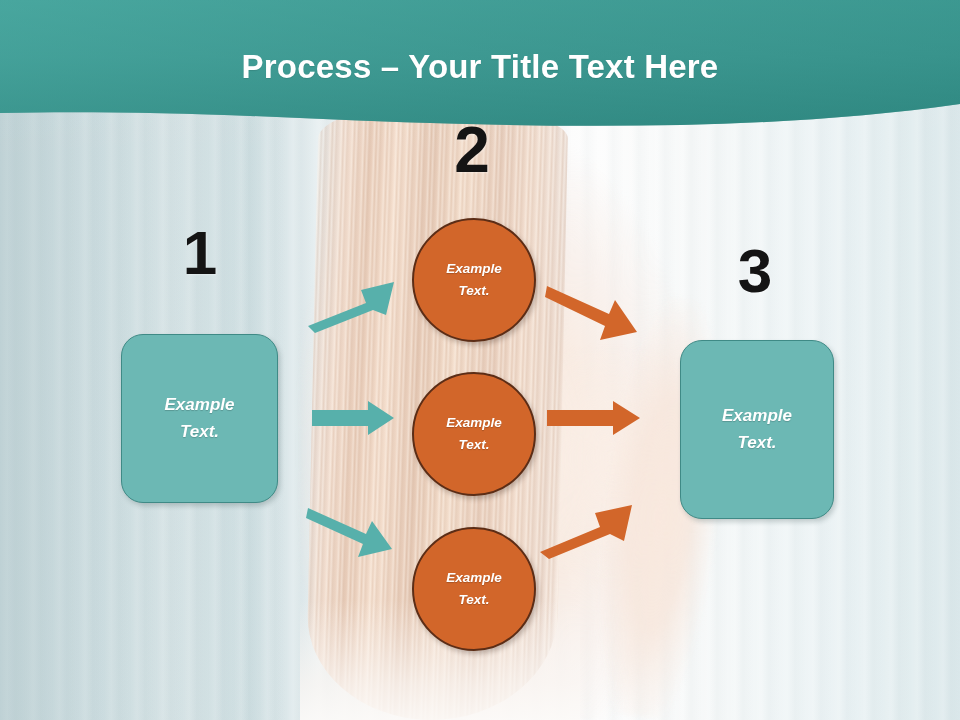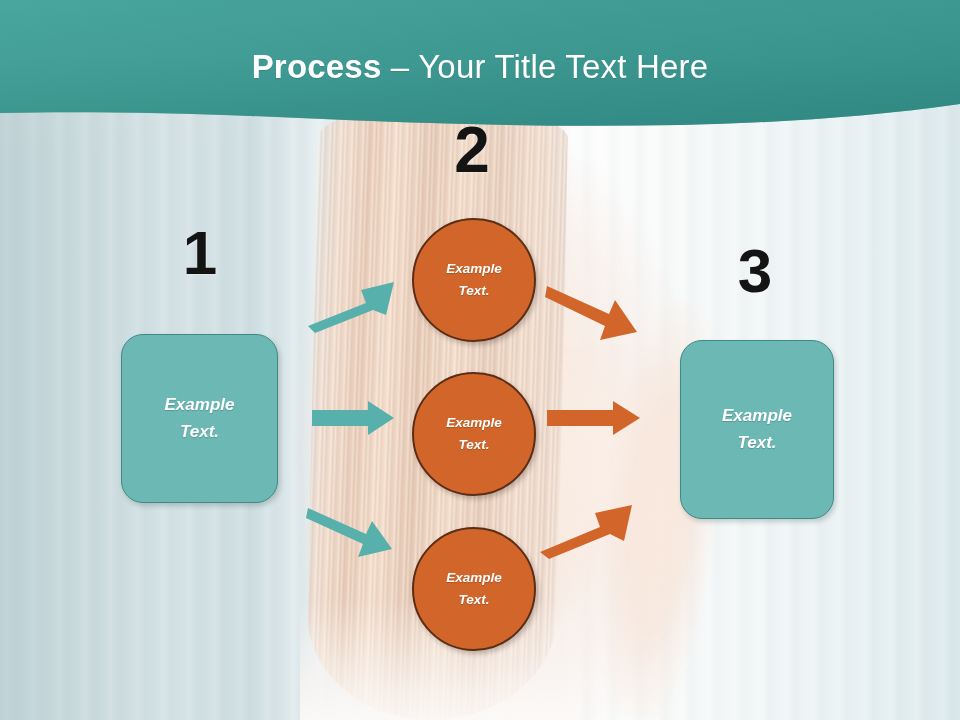--- a/index.html
+++ b/index.html
@@ -167,21 +167,21 @@
     top: 48px;
     width: 960px;
     text-align: center;
     font-size: 33px;
     color: #ffffff;
     letter-spacing: .2px;
     white-space: nowrap;
     text-shadow: 0 1px 1px rgba(0,0,0,0.10);
   }
   .title .strong { font-weight: bold; }
-  .title .rest { font-weight: normal; }
+  .title .rest { font-weight: bold; }
 
   
   .step-num {
     position: absolute;
     font-weight: bold;
     color: #141414;
     font-size: 62px;
     line-height: 1;
     text-align: center;
     text-shadow: 1px 1px 2px rgba(255,255,255,0.35);

